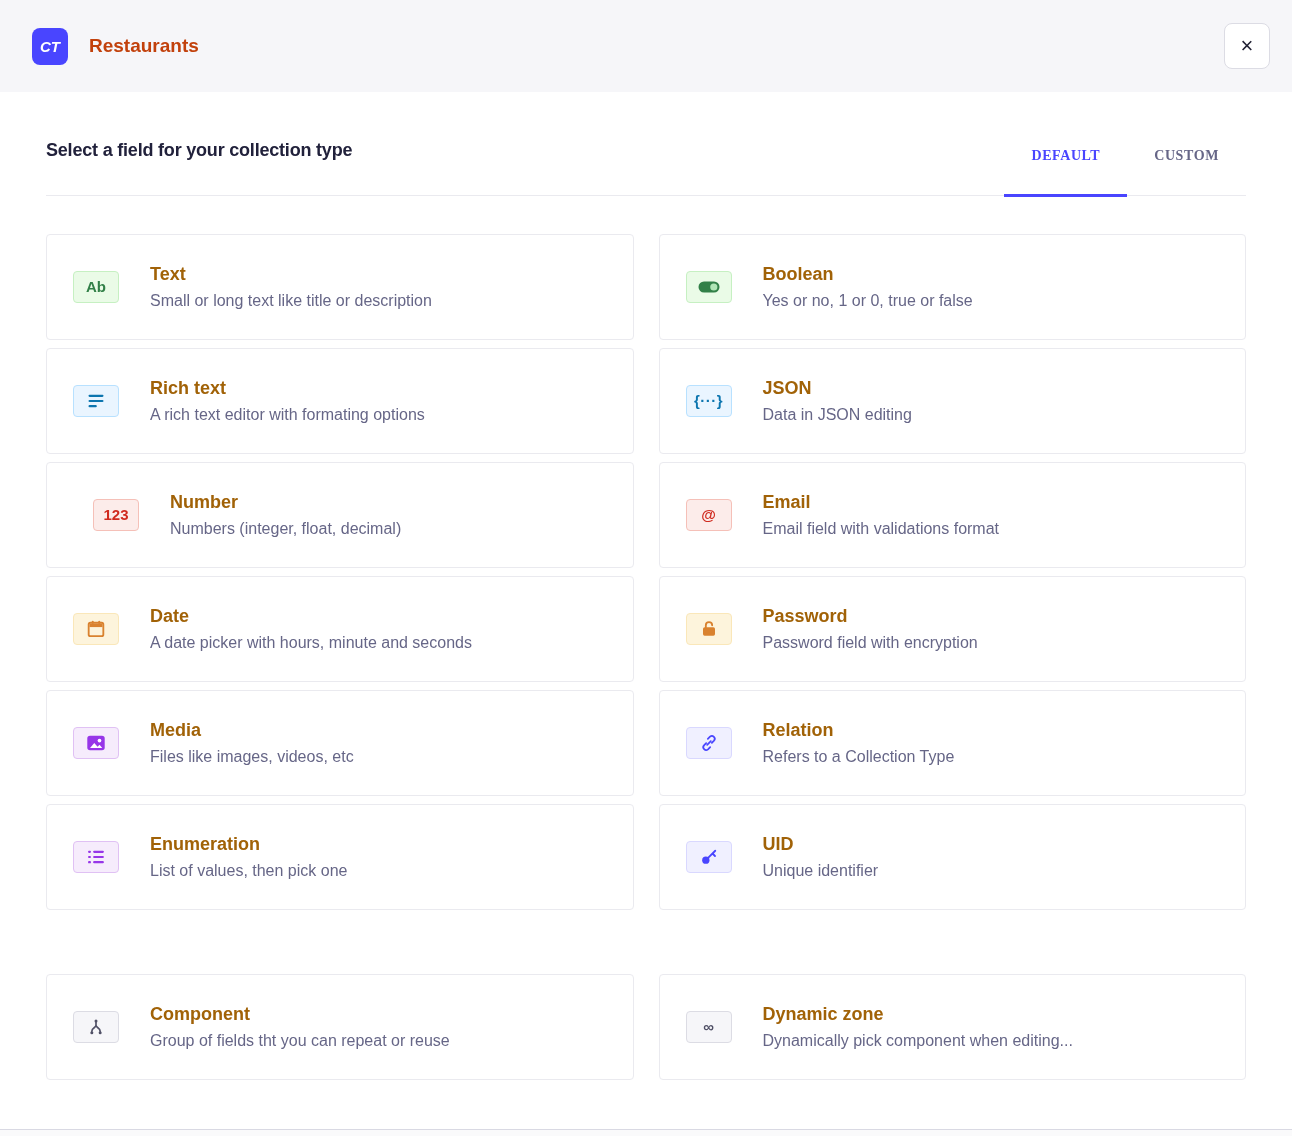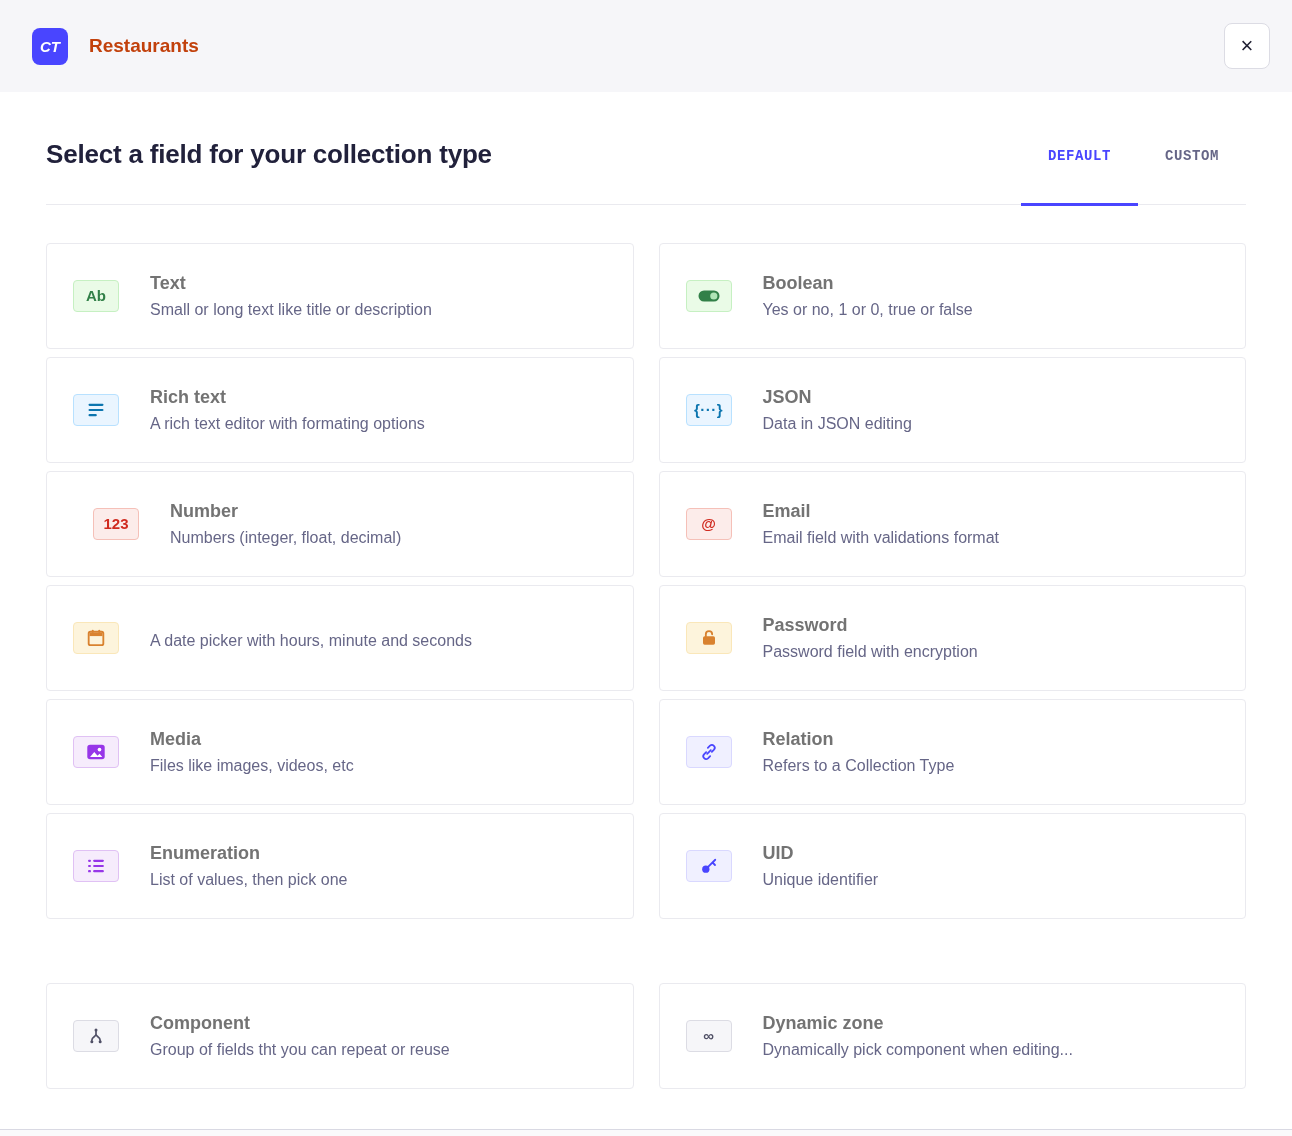--- a/index.html
+++ b/index.html
@@ -36,30 +36,30 @@
   }
 
   
   .content { padding: 0 46px; }
   .title-row {
     display: flex; justify-content: space-between; align-items: stretch;
     border-bottom: 1px solid #eaeaef;
     margin-top: 48px;
   }
   .page-title {
-    margin: 0; font-size: 26px; font-weight: 800; color: #21213b;
+    margin: 0; font-size: 18px; font-weight: 800; color: #21213b;
     letter-spacing: -0.2px; line-height: 1.15;
     padding-bottom: 34px;
   }
   .tabs { display: flex; }
   .tab {
     position: relative;
     display: flex; align-items: flex-start;
     background: none; border: none; cursor: pointer;
-    font-family: Liberation Mono, monospace; font-size: 14px; font-weight: 700;
+    font-family: Liberation Serif, serif; font-size: 14px; font-weight: 700;
     letter-spacing: 0.6px; color: #666687;
     padding: 8px 27px 0 27px;
   }
   .tab.active { color: #4945ff; }
   .tab.active::after {
     content: ""; position: absolute; left: 0; right: 0; bottom: -2px;
     height: 3px; background: #4945ff;
   }
 
   
@@ -80,21 +80,21 @@
     border: 1px solid; border-radius: 4px;
     display: flex; align-items: center; justify-content: center;
     font-style: normal;
   }
   .icon-box.glyph { font-weight: 700; font-size: 15px; }
   [data-name="number-icon"] { font-size: 13px; margin-left: 20px; }
   [data-name="json-icon"] { font-size: 12px; letter-spacing: 0.5px; }
   [data-name="email-icon"] { font-size: 17px; }
   [data-name="dynamiczone-icon"] { font-size: 23px; }
   .card-text { margin-left: 31px; }
-  .card-title { font-size: 18px; font-weight: 700; color: #737373; }
+  .card-title { font-size: 18px; font-weight: 700; color: #a16207; }
   .card-desc { margin-top: 7px; font-size: 16px; color: #666687; }
 
   .footer-strip {
     position: absolute; left: 0; right: 0; bottom: 0;
     height: 7px; background: #fafafb; border-top: 1px solid #d9d9e3;
   }
 </style>
 <style>.scheme-green{background:#eafbe7;border-color:#c6f0c2;color:#328048}.scheme-blue{background:#eaf5ff;border-color:#b8e1ff;color:#0c75af}.scheme-red{background:#fcecea;border-color:#f5c0b8;color:#d02b20}.scheme-yellow{background:#fdf4dc;border-color:#fae7b9;color:#d9822f}.scheme-purple{background:#f6ecfc;border-color:#e0c1f4;color:#9736e8}.scheme-indigo{background:#f0f0ff;border-color:#d9d8ff;color:#4945ff}.scheme-gray{background:#f6f6f9;border-color:#dcdce4;color:#505066}</style></head>
 <body>
 
@@ -172,20 +172,21 @@
       <div class="card" data-name="field-card-date">
         <div class="icon-box scheme-yellow" data-name="date-icon">
           <svg width="20" height="20" viewBox="0 0 24 24">
             <rect x="3.2" y="4.5" width="17.6" height="16" rx="2" fill="none" stroke="currentColor" stroke-width="2.2"></rect>
             <rect x="4.2" y="5.5" width="15.6" height="4.2" fill="currentColor"></rect>
             <rect x="7" y="2" width="2.2" height="4" rx="1.1" fill="currentColor"></rect>
             <rect x="14.8" y="2" width="2.2" height="4" rx="1.1" fill="currentColor"></rect>
           </svg>
         </div>
         <div class="card-text" data-name="field-card-text">
+          <div class="card-title" data-name="field-title">Date</div>
           <div class="card-desc" data-name="field-description">A date picker with hours, minute and seconds</div>
         </div>
       </div>
       <div class="card" data-name="field-card-password">
         <div class="icon-box scheme-yellow" data-name="password-icon">
           <svg width="20" height="20" viewBox="0 0 24 24">
             <path d="M8.2 10V7.5a3.8 3.8 0 0 1 7.6 0" fill="none" stroke="currentColor" stroke-width="2.2" stroke-linecap="round"></path>
             <rect x="4.8" y="10" width="14.4" height="10" rx="2" fill="currentColor"></rect>
           </svg>
         </div>

